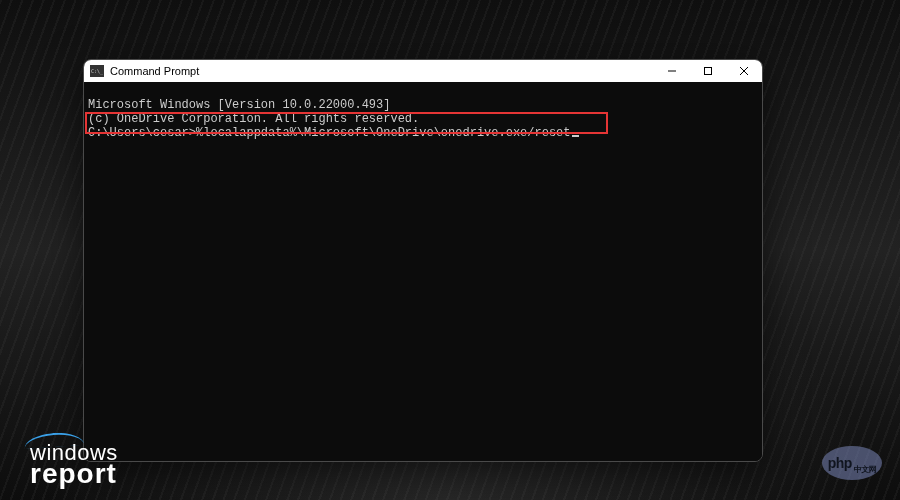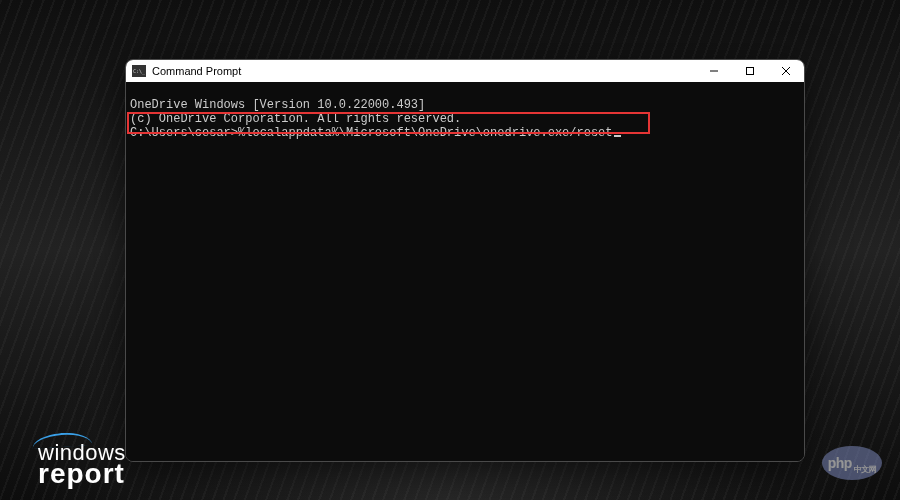--- a/index.html
+++ b/index.html
@@ -20,21 +20,20 @@
     top: 59px;
     width: 680px;
     height: 403px;
     background: #0c0c0c;
     border: 1px solid #4a4a4a;
     border-radius: 8px;
     box-shadow: 0 10px 40px rgba(0,0,0,0.6);
     display: flex;
     flex-direction: column;
     overflow: hidden;
-    margin-left: 42px;
   }
 
   .titlebar {
     height: 22px;
     background: #ffffff;
     display: flex;
     align-items: center;
     padding: 0 0 0 6px;
     flex-shrink: 0;
   }
@@ -93,21 +92,21 @@
     display: inline-block;
     width: 7px;
     height: 2px;
     background: #ccc;
     vertical-align: -1px;
     margin-left: 1px;
   }
 
   .wm-logo {
     position: absolute;
-    left: 38px;
+    left: 30px;
     bottom: 14px;
     color: #fff;
     font-family: "Segoe UI", Arial, sans-serif;
     line-height: 0.9;
   }
   .wm-logo .l1 { font-size: 22px; font-weight: 300; letter-spacing: 0.5px; }
   .wm-logo .l2 { font-size: 28px; font-weight: 700; letter-spacing: 1px; margin-top: -2px; }
   .wm-logo .swoosh {
     position: absolute;
     left: -6px; top: -10px;
@@ -121,21 +120,21 @@
     position: absolute;
     right: 18px;
     bottom: 20px;
     width: 60px;
     height: 34px;
     background: #7a86b8;
     border-radius: 50%;
     display: flex;
     align-items: center;
     justify-content: center;
-    color: #ffffff;
+    color: #0f172a;
     font-weight: 700;
     font-size: 14px;
     opacity: 0.55;
     letter-spacing: -0.5px;
   }
   .php-badge .cn {
     font-size: 8px;
     font-weight: 700;
     margin-left: 2px;
     align-self: flex-end;
@@ -162,21 +161,21 @@
       </div>
       <div class="win-btn">
         <svg viewBox="0 0 10 10">
             <line x1="1" y1="1" x2="9" y2="9" stroke="#000" stroke-width="1"></line>
             <line x1="9" y1="1" x2="1" y2="9" stroke="#000" stroke-width="1"></line>
           </svg>
       </div>
     </div>
   </div>
   <div class="terminal">
-<span class="line">OneDrive Windows [Version 10.0.22000.493]</span><span class="line">(c) OneDrive Corporation. All rights reserved.</span><span class="line"></span><span class="line"><span>C:\Users\cesar&gt;</span><span>%localappdata%\Microsoft\OneDrive\onedrive.exe/reset</span><span class="cursor"></span></span>
+<span class="line">Microsoft Windows [Version 10.0.22000.493]</span><span class="line">(c) OneDrive Corporation. All rights reserved.</span><span class="line"></span><span class="line"><span>C:\Users\cesar&gt;</span><span>%localappdata%\Microsoft\OneDrive\onedrive.exe/reset</span><span class="cursor"></span></span>
     <div class="highlight-box" style="left:1px;top:30px;width:523px;height:22px;border-color:#e53535;"></div>
   </div>
 </div>
 
 <div class="wm-logo">
   <div class="swoosh"></div>
   <div class="l1">windows</div>
   <div class="l2">report</div>
 </div>
 

